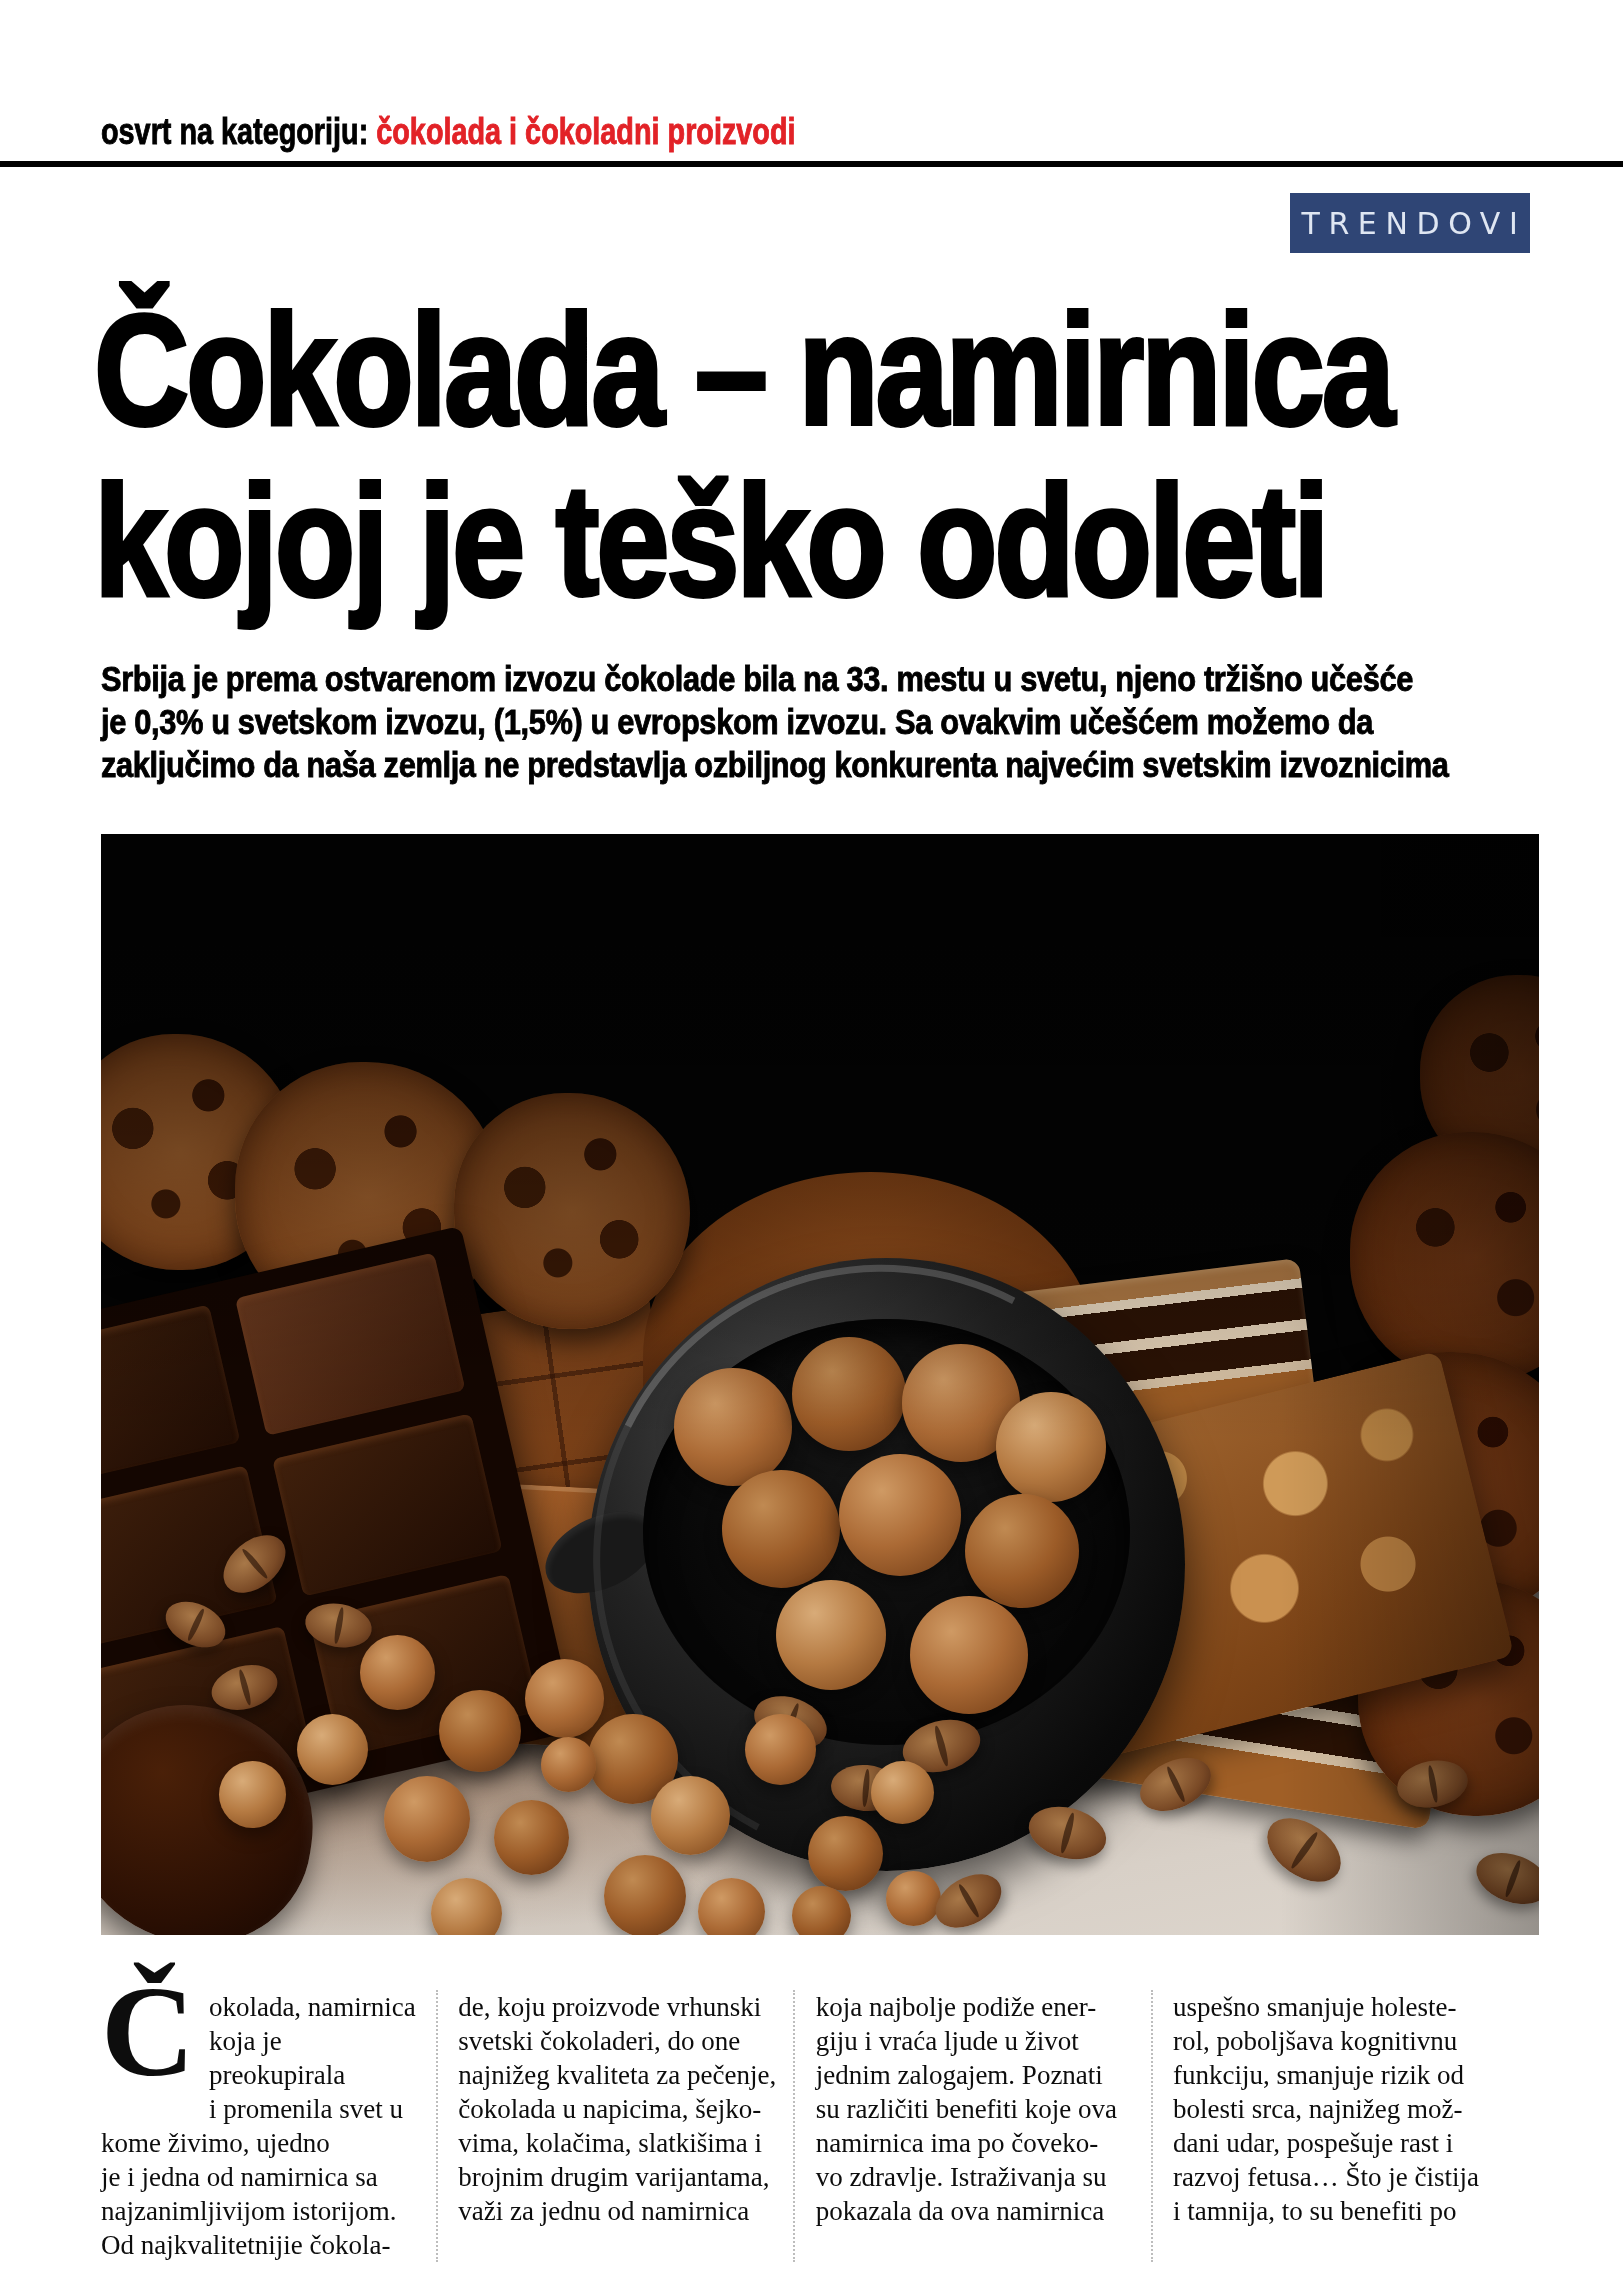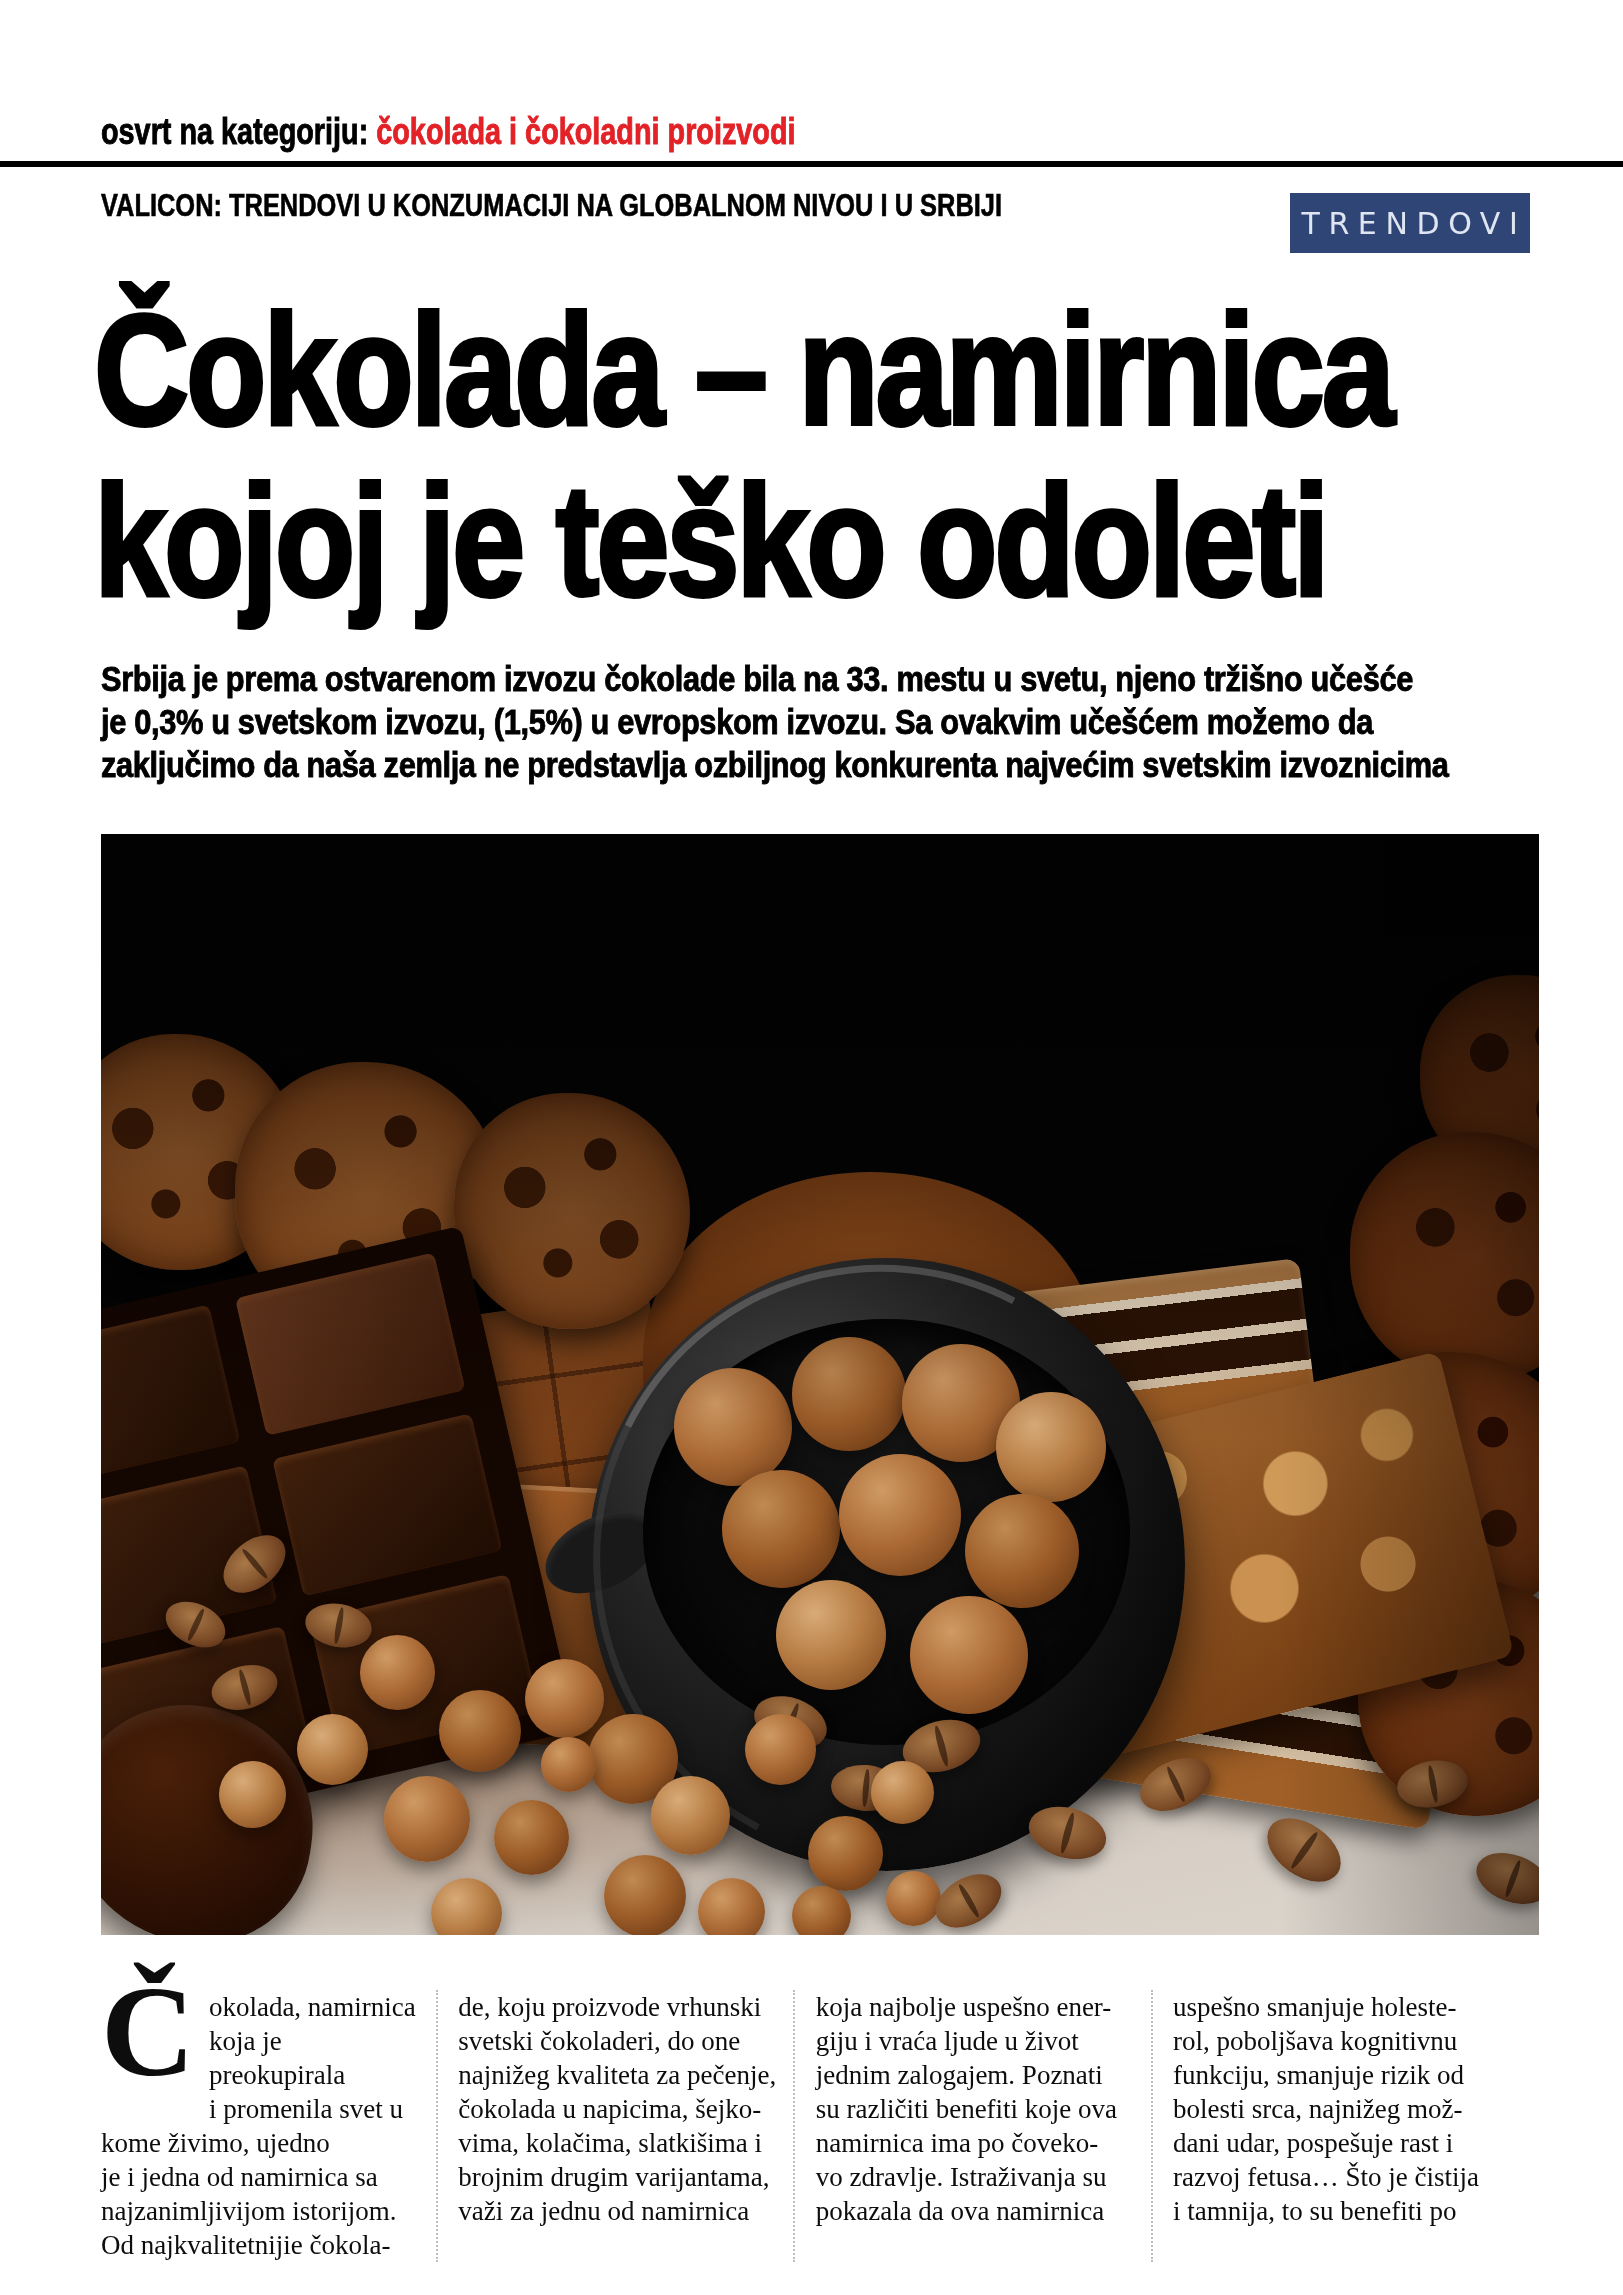--- a/index.html
+++ b/index.html
@@ -128,21 +128,20 @@
   .fsite { font-size:27px; color:#1a1a1a; letter-spacing:-0.4px;
     display:inline-block; transform:scaleX(0.95); transform-origin:0 50%; }
 </style>
 </head>
 <body>
 
 <div id="page">
 
   <div id="category-header" class="abs"><span class="cond"><span>osvrt na kategoriju: </span><span id="header-highlight">čokolada i čokoladni proizvodi</span></span></div>
   <div id="header-rule" class="abs"></div>
-  <div id="kicker" class="abs"><span class="cond">VALICON: TRENDOVI U KONZUMACIJI NA GLOBALNOM NIVOU I U SRBIJI</span></div>
   <div id="valicon-logo" class="abs">
       <span>TRENDOVI</span>
     </div>
 
   <div id="headline" class="abs">
     <div>Čokolada – namirnica</div>
     <div>kojoj je teško odoleti</div>
   </div>
 
   <div id="intro" class="abs">
@@ -271,21 +270,21 @@
 je i jedna od namirnica sa
 najzanimljivijom istorijom.
 Od najkvalitetnijie čokola-</span></div>
       <div class="col"><span class="coltext">de, koju proizvode vrhunski
 svetski čokoladeri, do one
 najnižeg kvaliteta za pečenje,
 čokolada u napicima, šejko-
 vima, kolačima, slatkišima i
 brojnim drugim varijantama,
 važi za jednu od namirnica</span></div>
-      <div class="col"><span class="coltext">koja najbolje uspešno ener-
+      <div class="col"><span class="coltext">koja najbolje podiže ener-
 giju i vraća ljude u život
 jednim zalogajem. Poznati
 su različiti benefiti koje ova
 namirnica ima po čoveko-
 vo zdravlje. Istraživanja su
 pokazala da ova namirnica</span></div>
       <div class="col"><span class="coltext">uspešno smanjuje holeste-
 rol, poboljšava kognitivnu
 funkciju, smanjuje rizik od
 bolesti srca, najnižeg mož-

